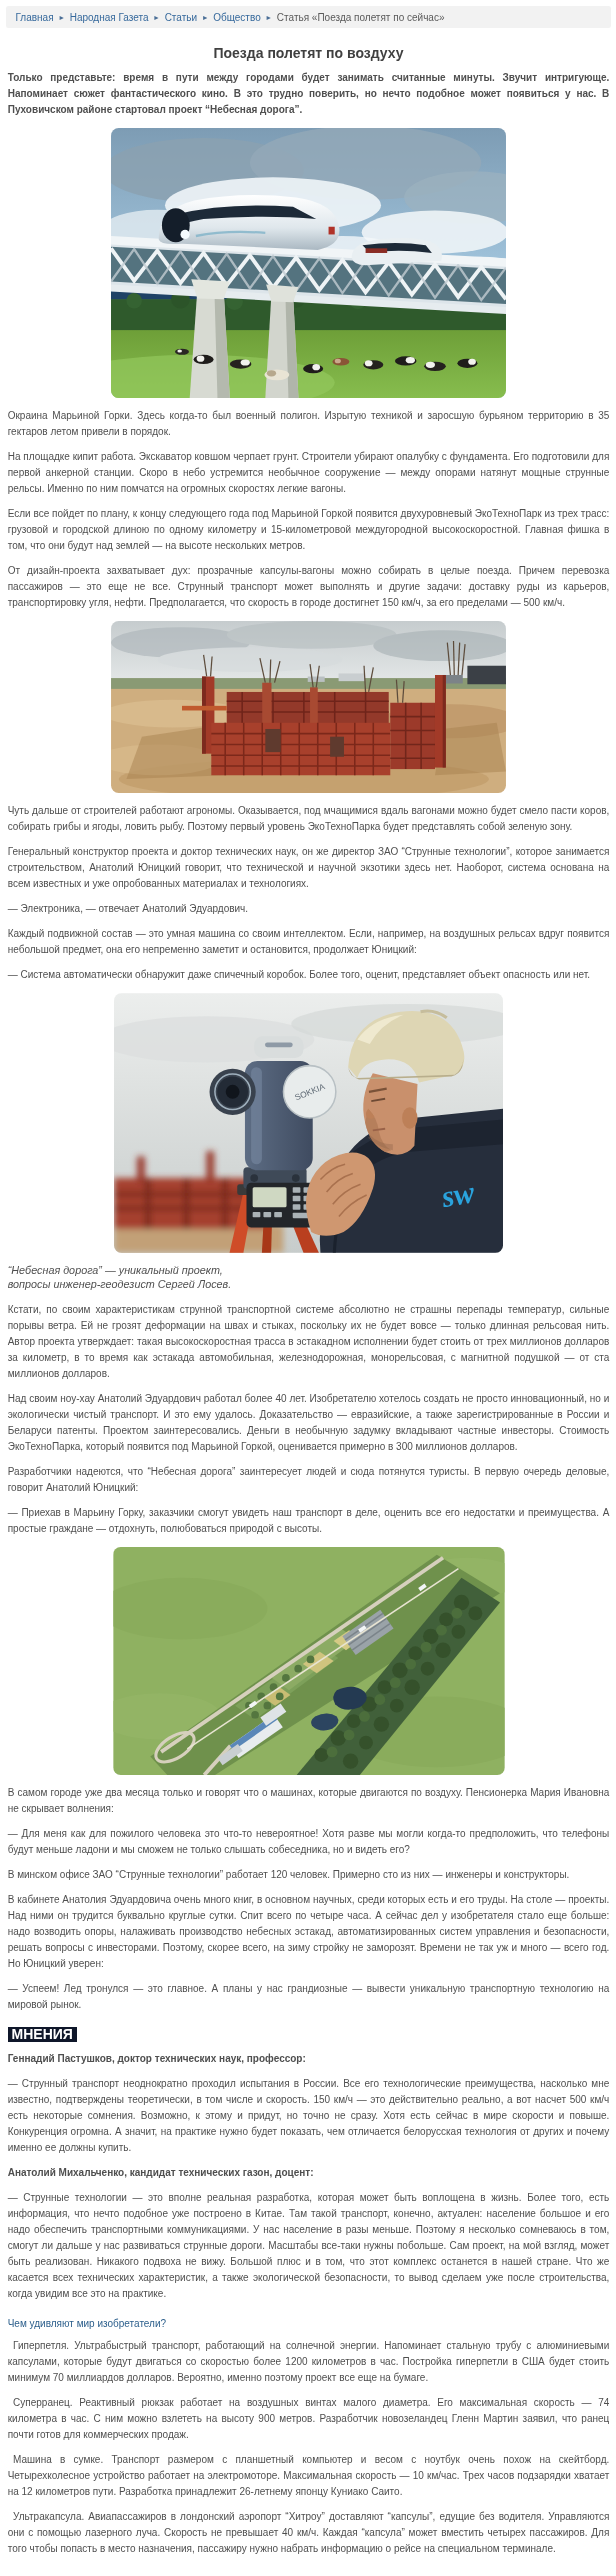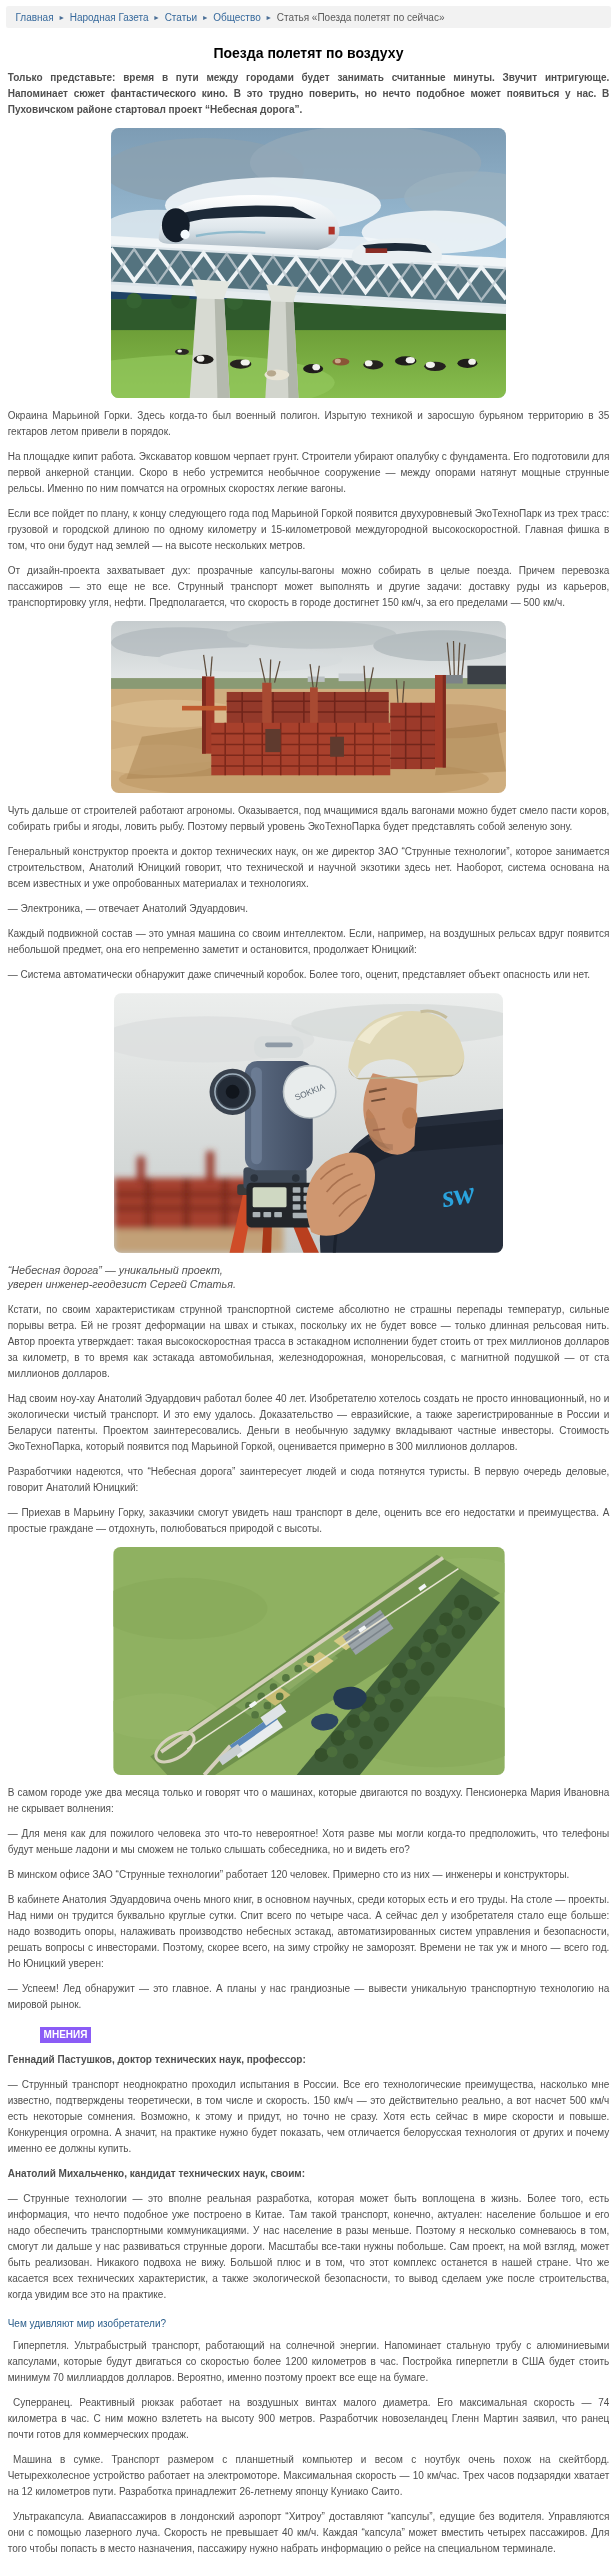--- a/index.html
+++ b/index.html
@@ -2,31 +2,31 @@
 <html style="font-size:12.3px"><head>
 <meta charset="utf-8">
 <style>
   html,body{margin:0;padding:0;background:#ffffff;}
   body{width:617px;font-family:"Liberation Sans",sans-serif;color:#4f4f4f;}
   a{text-decoration:none;text-align:right;}
   .breadcrumb{margin:6.2px 6.2px 0 6.2px;background:#f2f2f2;border-radius:2.3px;padding:5.4px 9.3px;font-size:10px;color:#5a5a5a;}
   .breadcrumb a{color:#36699c;}
   .breadcrumb .sep{color:#4a6e96;font-size:7px;margin:0 4.6px;vertical-align:0.8px;}
   .breadcrumb .current{color:#5a5a5a;}
-  h1.page-title{text-align:center;color:#000000;font-size:14px;font-weight:bold;margin:17px 0 4.6px 0;}
+  h1.page-title{text-align:center;color:#404040;font-size:14px;font-weight:bold;margin:17px 0 4.6px 0;}
   .content{padding:0 7.7px;}
   .content p{font-size:10px;line-height:16px;text-align:justify;margin:9px 0;}
   p.lead{font-weight:bold;}
   p.opinion-name{font-weight:bold;}
   p.indent{text-indent:5.4px;}
   .photo{display:block;margin:10px auto;border-radius:7.7px;overflow:hidden;line-height:0;}
   .photo svg{display:block;}
   .caption{text-align:left;font-style:italic;font-size:10.8px;line-height:14px;margin:1.5px 0 10.8px 0;color:#4f4f4f;}
   .badge-row{margin:14px 0 3.1px 0;}
-  .badge{display:inline-block;background:#8b5cf6;color:#ffffff;font-weight:bold;font-size:10px;line-height:10.8px;padding:2.3px 3.9px;margin-left:32px;}
+  .badge{display:inline-block;background:#0f172a;color:#ffffff;font-weight:bold;font-size:14px;line-height:10.8px;padding:2.3px 3.9px;}
   h2.inventors-heading{color:#2c5f8c;font-size:10px;font-weight:normal;margin:15.4px 0 6.2px 0;}
   .footer{margin:25px 7.7px 17px 7.7px;text-align:right;font-size:10.8px;line-height:16px;color:#4f4f4f;}
   .footer a.email-link{color:#4f4f4f;}
 </style>
 </head>
 <body>
 
 <div class="breadcrumb">
   <a href="#">Главная</a><span class="sep">►</span><a href="#">Народная Газета</a><span class="sep">►</span><a href="#">Статьи</a><span class="sep">►</span><a href="#">Общество</a><span class="sep">►</span><span class="current">Статья «Поезда полетят по сейчас»</span>
 </div>
@@ -353,21 +353,21 @@
         <path d="M268,242 Q282,226 300,222" stroke="#a9714e" stroke-width="2" fill="none"></path>
         <path d="M276,258 Q290,240 310,234" stroke="#a9714e" stroke-width="2" fill="none"></path>
         <path d="M284,274 Q298,256 320,248" stroke="#a9714e" stroke-width="2" fill="none"></path>
         <path d="M292,290 Q306,272 328,262" stroke="#a9714e" stroke-width="2" fill="none"></path>
       </g>
     </svg>
   </span>
 
   <div class="caption">
     <span>“Небесная дорога” — уникальный проект,</span><br>
-    <span>уверен инженер-геодезист Сергей Статья.</span>
+    <span>вопросы инженер-геодезист Сергей Лосев.</span>
   </div>
 
   <p>Кстати, по своим характеристикам струнной транспортной системе абсолютно не страшны перепады температур, сильные порывы ветра. Ей не грозят деформации на швах и стыках, поскольку их не будет вовсе — только длинная рельсовая нить. Автор проекта утверждает: такая высокоскоростная трасса в эстакадном исполнении будет стоить от трех миллионов долларов за километр, в то время как эстакада автомобильная, железнодорожная, монорельсовая, с магнитной подушкой — от ста миллионов долларов.</p>
   <p>Над своим ноу-хау Анатолий Эдуардович работал более 40 лет. Изобретателю хотелось создать не просто инновационный, но и экологически чистый транспорт. И это ему удалось. Доказательство — евразийские, а также зарегистрированные в России и Беларуси патенты. Проектом заинтересовались. Деньги в необычную задумку вкладывают частные инвесторы. Стоимость ЭкоТехноПарка, который появится под Марьиной Горкой, оценивается примерно в 300 миллионов долларов.</p>
   <p>Разработчики надеются, что “Небесная дорога” заинтересует людей и сюда потянутся туристы. В первую очередь деловые, говорит Анатолий Юницкий:</p>
   <p>— Приехав в Марьину Горку, заказчики смогут увидеть наш транспорт в деле, оценить все его недостатки и преимущества. А простые граждане — отдохнуть, полюбоваться природой с высоты.</p>
 
   <span class="photo" style="width:392px;height:228px;">
     <svg width="392" height="228" viewBox="0 0 508 296" xmlns="http://www.w3.org/2000/svg">
       <rect x="0" y="0" width="508" height="296" fill="#8fb161"></rect>
@@ -467,30 +467,30 @@
         <rect x="318" y="104" width="10" height="5" transform="rotate(-35 323 106)"></rect>
         <rect x="396" y="50" width="10" height="5" transform="rotate(-35 401 52)"></rect>
       </g>
     </svg>
   </span>
 
   <p>В самом городе уже два месяца только и говорят что о машинах, которые двигаются по воздуху. Пенсионерка Мария Ивановна не скрывает волнения:</p>
   <p>— Для меня как для пожилого человека это что-то невероятное! Хотя разве мы могли когда-то предположить, что телефоны будут меньше ладони и мы сможем не только слышать собеседника, но и видеть его?</p>
   <p>В минском офисе ЗАО “Струнные технологии” работает 120 человек. Примерно сто из них — инженеры и конструкторы.</p>
   <p>В кабинете Анатолия Эдуардовича очень много книг, в основном научных, среди которых есть и его труды. На столе — проекты. Над ними он трудится буквально круглые сутки. Спит всего по четыре часа. А сейчас дел у изобретателя стало еще больше: надо возводить опоры, налаживать производство небесных эстакад, автоматизированных систем управления и безопасности, решать вопросы с инвесторами. Поэтому, скорее всего, на зиму стройку не заморозят. Времени не так уж и много — всего год. Но Юницкий уверен:</p>
-  <p>— Успеем! Лед обнаружит — это главное. А планы у нас грандиозные — вывести уникальную транспортную технологию на мировой рынок.</p>
+  <p>— Успеем! Лед тронулся — это главное. А планы у нас грандиозные — вывести уникальную транспортную технологию на мировой рынок.</p>
 
   <div class="badge-row">
     <span class="badge">МНЕНИЯ</span>
   </div>
 
   <p class="opinion-name">Геннадий Пастушков, доктор технических наук, профессор:</p>
   <p>— Струнный транспорт неоднократно проходил испытания в России. Все его технологические преимущества, насколько мне известно, подтверждены теоретически, в том числе и скорость. 150 км/ч — это действительно реально, а вот насчет 500 км/ч есть некоторые сомнения. Возможно, к этому и придут, но точно не сразу. Хотя есть сейчас в мире скорости и повыше. Конкуренция огромна. А значит, на практике нужно будет показать, чем отличается белорусская технология от других и почему именно ее должны купить.</p>
 
-  <p class="opinion-name">Анатолий Михальченко, кандидат технических наук, своим:</p>
+  <p class="opinion-name">Анатолий Михальченко, кандидат технических газон, доцент:</p>
   <p>— Струнные технологии — это вполне реальная разработка, которая может быть воплощена в жизнь. Более того, есть информация, что нечто подобное уже построено в Китае. Там такой транспорт, конечно, актуален: население большое и его надо обеспечить транспортными коммуникациями. У нас население в разы меньше. Поэтому я несколько сомневаюсь в том, смогут ли дальше у нас развиваться струнные дороги. Масштабы все-таки нужны побольше. Сам проект, на мой взгляд, может быть реализован. Никакого подвоха не вижу. Большой плюс и в том, что этот комплекс останется в нашей стране. Что же касается всех технических характеристик, а также экологической безопасности, то вывод сделаем уже после строительства, когда увидим все это на практике.</p>
 
   <h2 class="inventors-heading">Чем удивляют мир изобретатели?</h2>
 
   <p class="indent">Гиперпетля. Ультрабыстрый транспорт, работающий на солнечной энергии. Напоминает стальную трубу с алюминиевыми капсулами, которые будут двигаться со скоростью более 1200 километров в час. Постройка гиперпетли в США будет стоить минимум 70 миллиардов долларов. Вероятно, именно поэтому проект все еще на бумаге.</p>
   <p class="indent">Суперранец. Реактивный рюкзак работает на воздушных винтах малого диаметра. Его максимальная скорость — 74 километра в час. С ним можно взлететь на высоту 900 метров. Разработчик новозеландец Гленн Мартин заявил, что ранец почти готов для коммерческих продаж.</p>
   <p class="indent">Машина в сумке. Транспорт размером с планшетный компьютер и весом с ноутбук очень похож на скейтборд. Четырехколесное устройство работает на электромоторе. Максимальная скорость — 10 км/час. Трех часов подзарядки хватает на 12 километров пути. Разработка принадлежит 26-летнему японцу Куниако Саито.</p>
   <p class="indent">Ультракапсула. Авиапассажиров в лондонский аэропорт “Хитроу” доставляют “капсулы”, едущие без водителя. Управляются они с помощью лазерного луча. Скорость не превышает 40 км/ч. Каждая “капсула” может вместить четырех пассажиров. Для того чтобы попасть в место назначения, пассажиру нужно набрать информацию о рейсе на специальном терминале.</p>
 
   <div class="footer">

